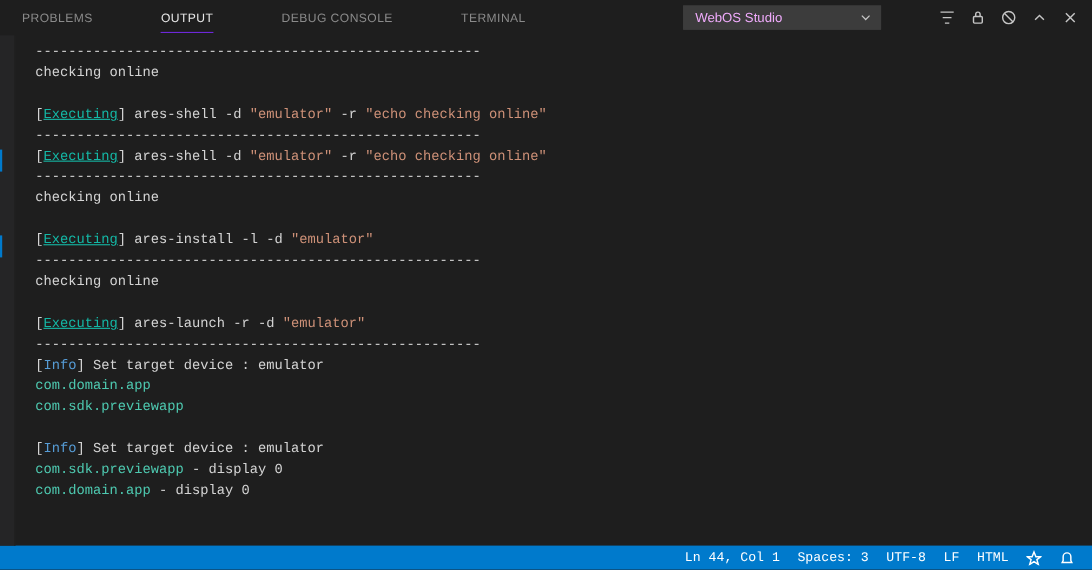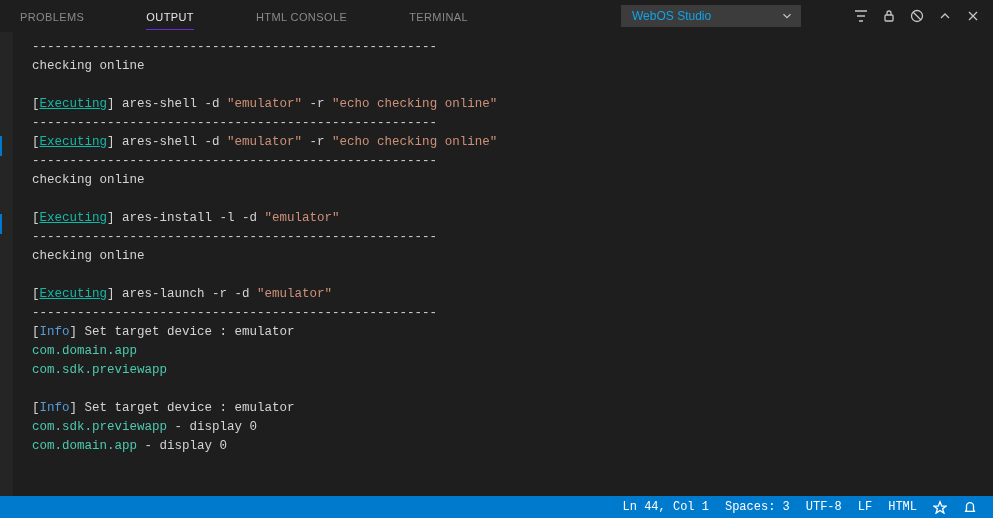--- a/index.html
+++ b/index.html
@@ -39,21 +39,21 @@
     color: #e7e7e7;
     border-bottom: 1px solid #6d28d9;
   }
   .panel-tabs .spacer { flex: 1; }
   .channel-select {
     display: flex; align-items: center;
     background: #3c3c3c;
     border: 1px solid #3c3c3c;
     height: 22px;
     padding: 0 6px 0 10px;
-    color: #0ea5e9;
+    color: #f0abfc;
     font-size: 12px;
     min-width: 180px;
     justify-content: space-between;
     cursor: pointer;
   }
   .channel-select .chev {
     width: 14px; height: 14px;
     display: flex; align-items: center; justify-content: center;
   }
   .title-actions {
@@ -117,21 +117,21 @@
   .output::-webkit-scrollbar-thumb { background:#424242; }
 </style>
 </head>
 <body>
 
 <div class="panel">
 
   <div class="panel-tabs">
     <div class="tab">PROBLEMS</div>
     <div class="tab active">OUTPUT</div>
-    <div class="tab">HTML CONSOLE</div>
+    <div class="tab">DEBUG CONSOLE</div>
     <div class="tab">TERMINAL</div>
     <div class="spacer"></div>
 
     <div class="channel-select">
       <span>WebOS Studio</span>
       <span class="chev">
         <svg viewBox="0 0 16 16">
             <path d="M4 6l4 4 4-4"></path>
           </svg>
       </span>

